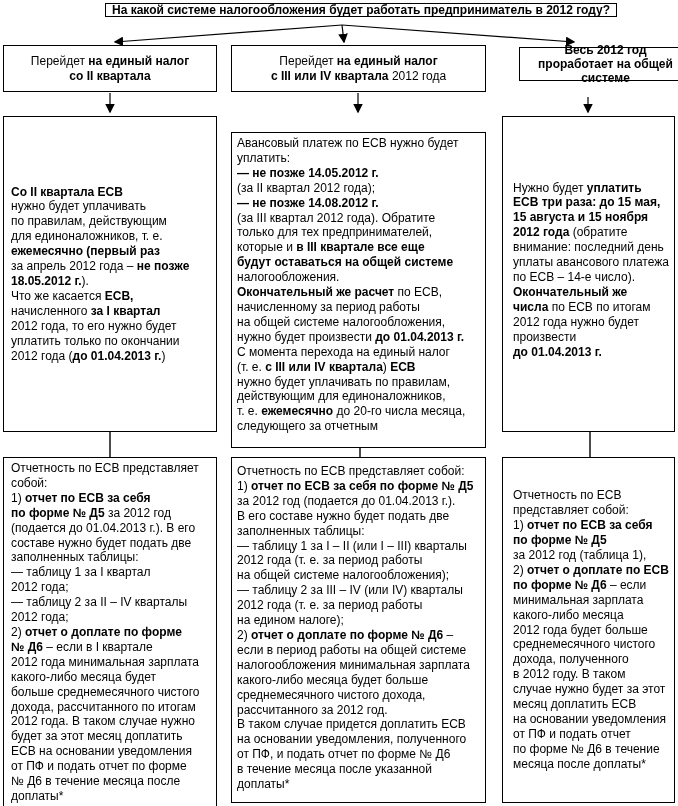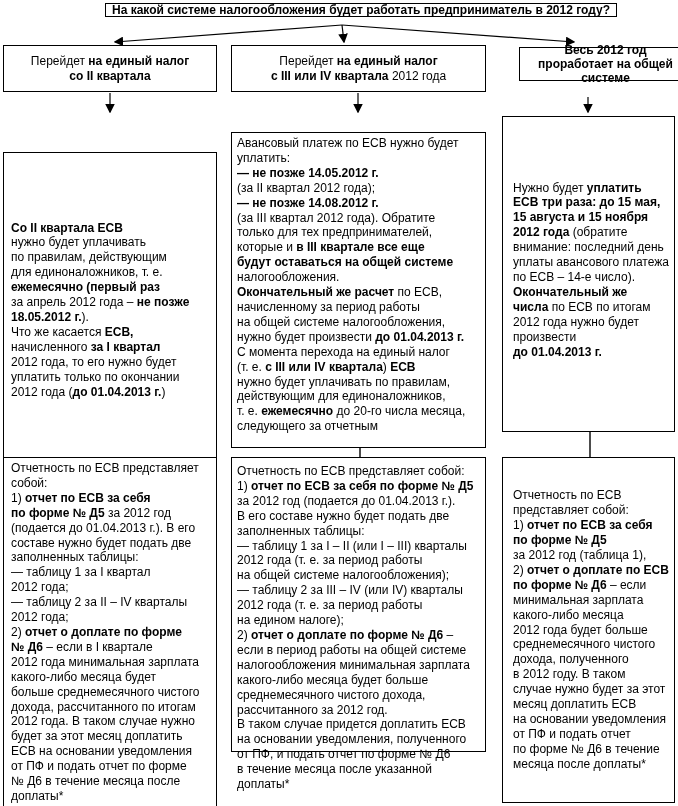--- a/index.html
+++ b/index.html
@@ -9,25 +9,25 @@
     color:#000;font-size:12px;line-height:14.9px;overflow:hidden;
   }
   .box{position:absolute;border:1.5px solid #000;background:#fff;box-sizing:border-box;}
   .tl{white-space:nowrap;}
   .b{font-weight:bold;}
   #title-box{left:85px;top:3px;width:512px;height:14px;display:flex;align-items:center;justify-content:center;font-weight:bold;text-align:center;margin-left:20px;}
   .hdr{display:flex;flex-direction:column;align-items:center;justify-content:center;text-align:center;}
   #hdr-1{left:3px;top:45px;width:214px;height:47px;}
   #hdr-2{left:231px;top:45px;width:255px;height:47px;}
   #hdr-3{left:519px;top:47px;width:173px;height:34px;line-height:14px;}
-  #mid-1{left:3px;top:116px;width:214px;height:316px;display:flex;flex-direction:column;justify-content:center;padding:0 4px 0 7px;margin-top:36px;}
+  #mid-1{left:3px;top:116px;width:214px;height:316px;display:flex;flex-direction:column;justify-content:center;padding:0 4px 0 7px;}
   #mid-2{left:231px;top:132px;width:255px;height:316px;padding:3px 2px 0 5px;}
   #mid-3{left:502px;top:116px;width:173px;height:316px;display:flex;flex-direction:column;justify-content:center;padding:0 2px 8px 10px;}
   #bot-1{left:3px;top:457px;width:214px;height:391px;padding:3px 2px 0 7px;}
-  #bot-2{left:231px;top:457px;width:255px;height:295px;padding:6px 2px 0 5px;}
+  #bot-2{left:231px;top:457px;width:255px;height:346px;padding:6px 2px 0 5px;}
   #bot-3{left:502px;top:457px;width:173px;height:346px;display:flex;flex-direction:column;justify-content:center;padding:0 2px 0 10px;}
   #connectors{position:absolute;left:0;top:0;width:678px;height:806px;pointer-events:none;}
 </style>
 </head>
 <body>
 
 <div id="stage">
 
   <svg id="connectors" viewBox="0 0 678 806" xmlns="http://www.w3.org/2000/svg">
     <defs>

